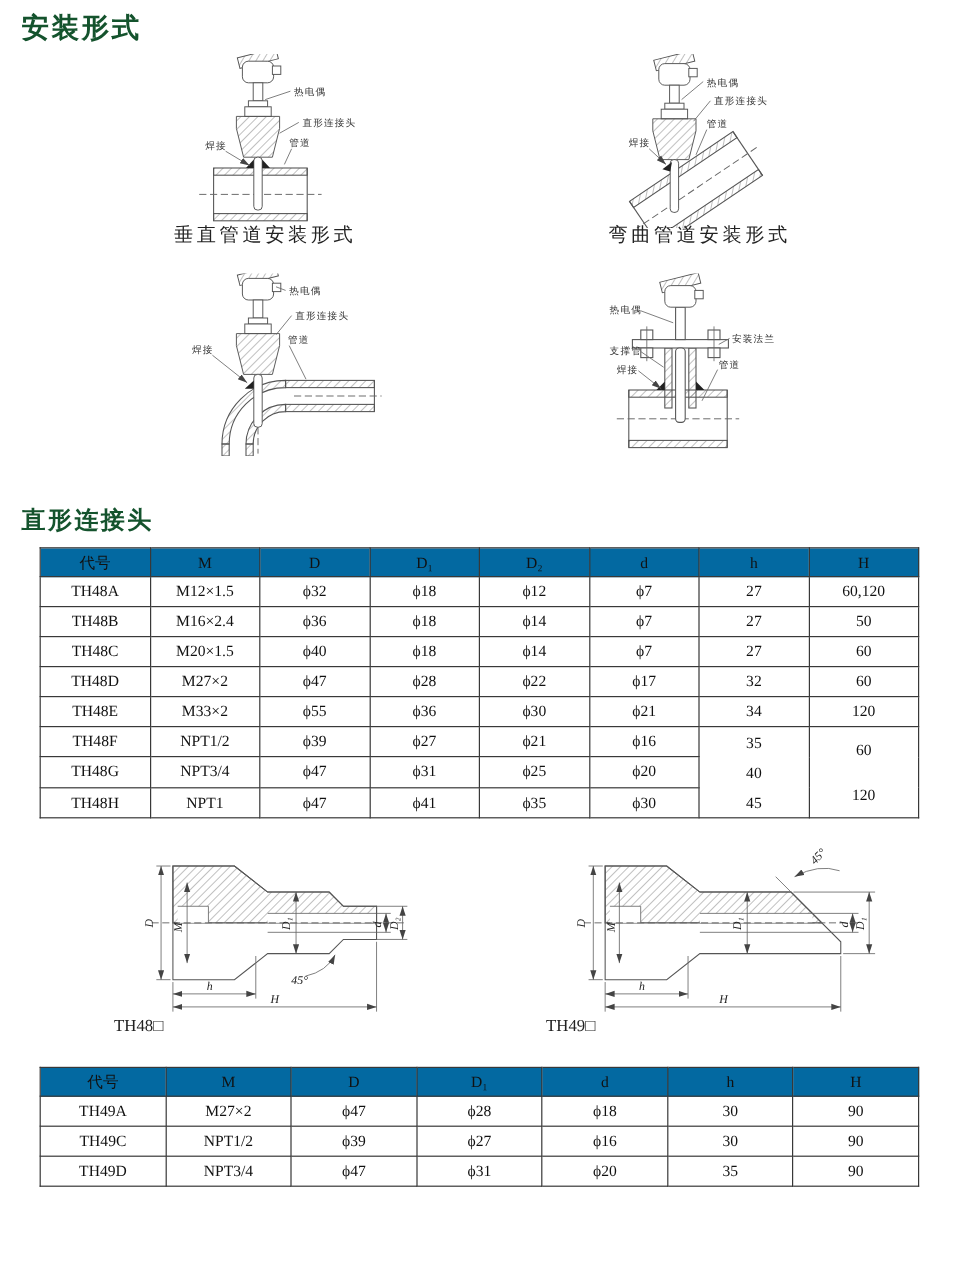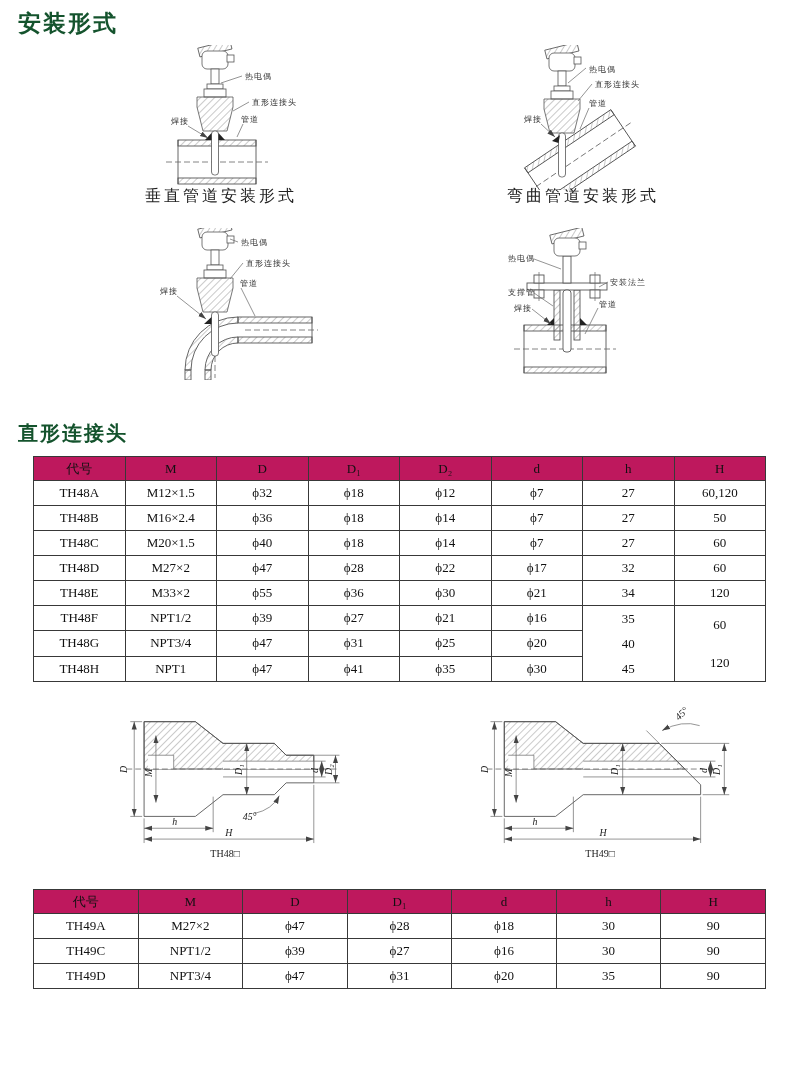--- a/index.html
+++ b/index.html
@@ -27,28 +27,28 @@
   .dim{font-size:10px;font-style:italic;fill:#222;}
   .hatchf{fill:url(#hatch);stroke:#555;stroke-width:0.9;}
   .whitef{fill:#fff;stroke:#555;stroke-width:0.9;}
   .weld{fill:#222;stroke:none;}
 
   table{
     position:absolute;left:33px;width:733px;border-collapse:collapse;table-layout:fixed;
     text-align:center;font-size:13px;border:1.5px solid #2e2e2e;
   }
   #t48{top:456px;} #t49{top:889px;}
-  th{background:#be185d;font-weight:normal;height:23px;border:1px solid #383838;padding:0;}
+  th{background:#0369a1;font-weight:normal;height:23px;border:1px solid #383838;padding:0;}
   td{height:24px;border:1px solid #383838;padding:0;}
   td.merged{white-space:pre-line;vertical-align:middle;}
 
   .drawing{position:absolute;}
   #dw48{left:95px;top:698px;width:260px;}
   #dw49{left:455px;top:698px;width:290px;}
-  .dwcaption{text-align:center;font-size:10px;color:#222;margin-top:2px;}
+  .dwcaption{text-align:left;font-size:14px;color:#222;margin-top:2px;}
 </style>
 </head>
 <body>
 
 <svg width="0" height="0" style="position:absolute" aria-hidden="true">
   <defs>
     <pattern id="hatch" width="5" height="5" patternUnits="userSpaceOnUse" patternTransform="rotate(45)">
       <line x1="0" y1="0" x2="0" y2="5" stroke="#7a7a7a" stroke-width="0.8"></line>
     </pattern>
     <marker id="arr" markerWidth="9" markerHeight="7" refX="8" refY="3" orient="auto-start-reverse" markerUnits="userSpaceOnUse">

